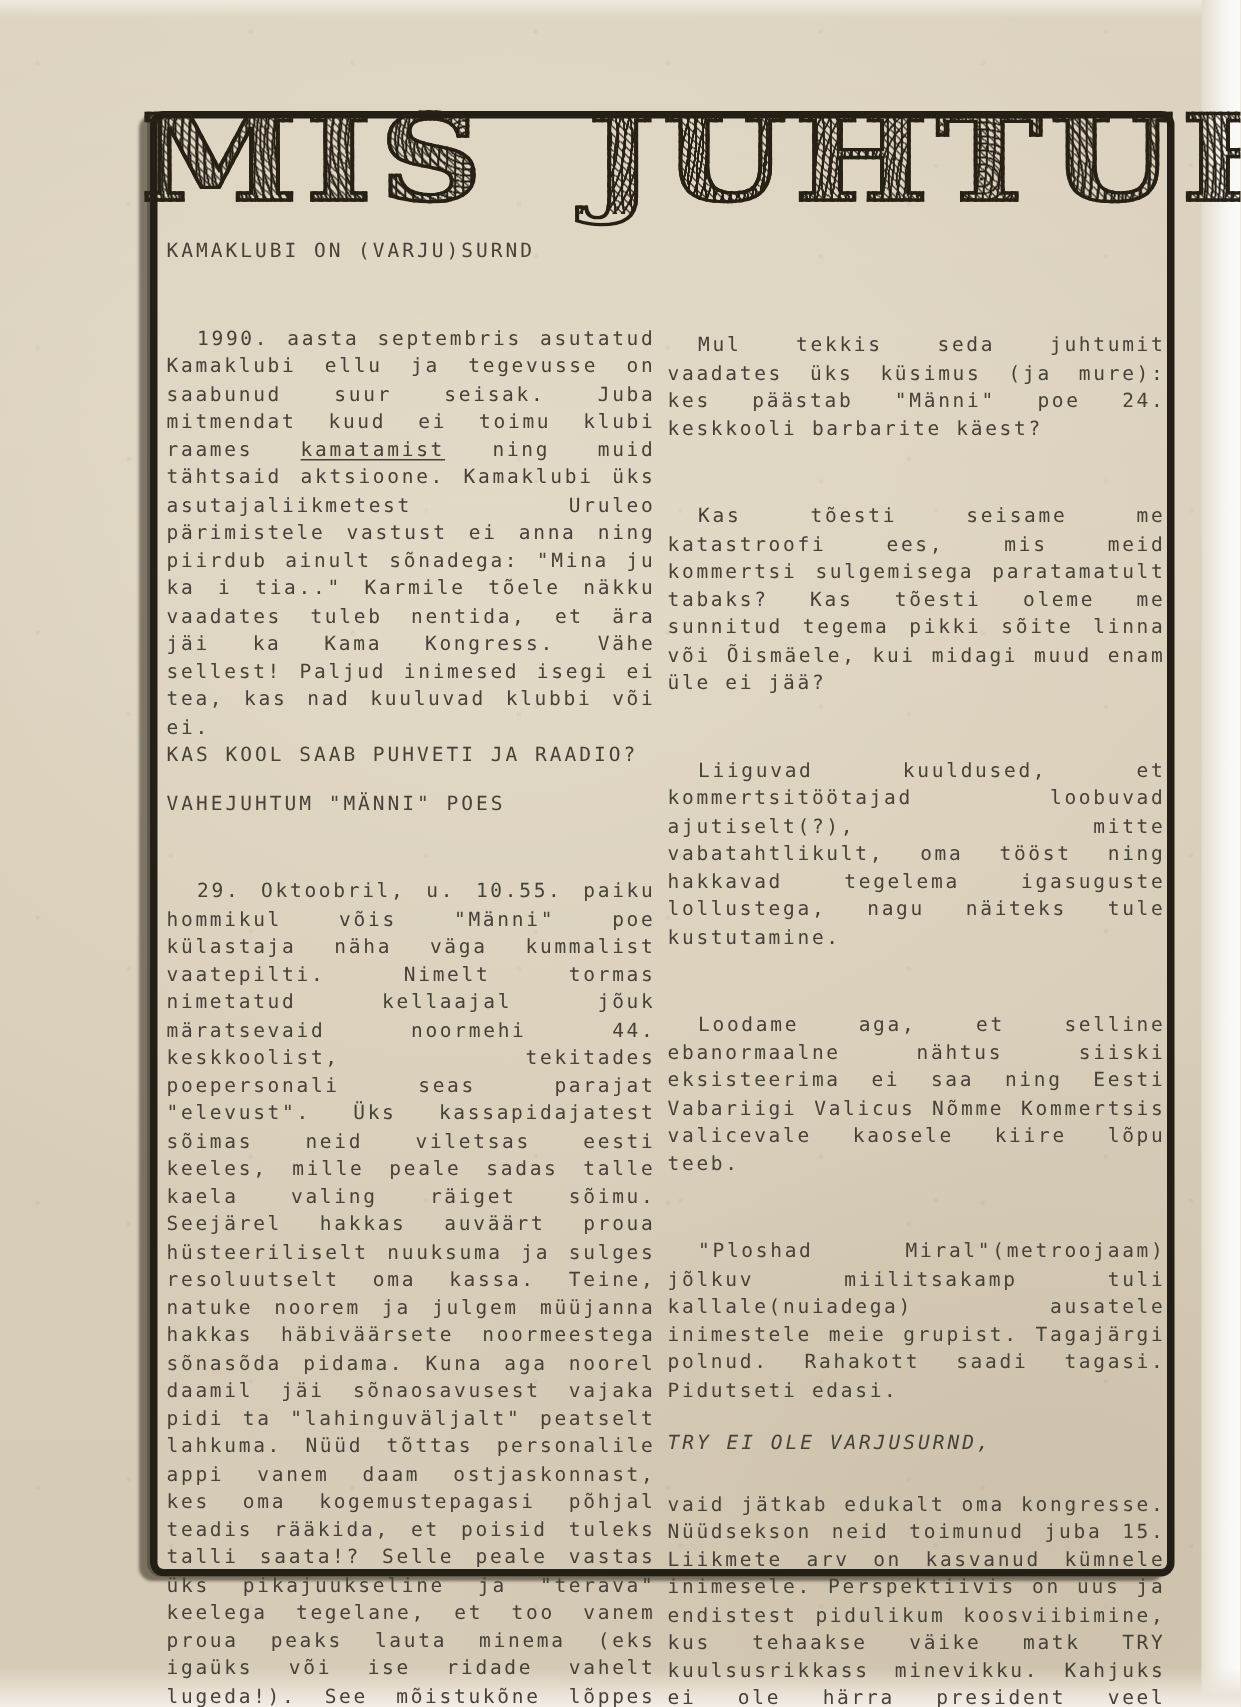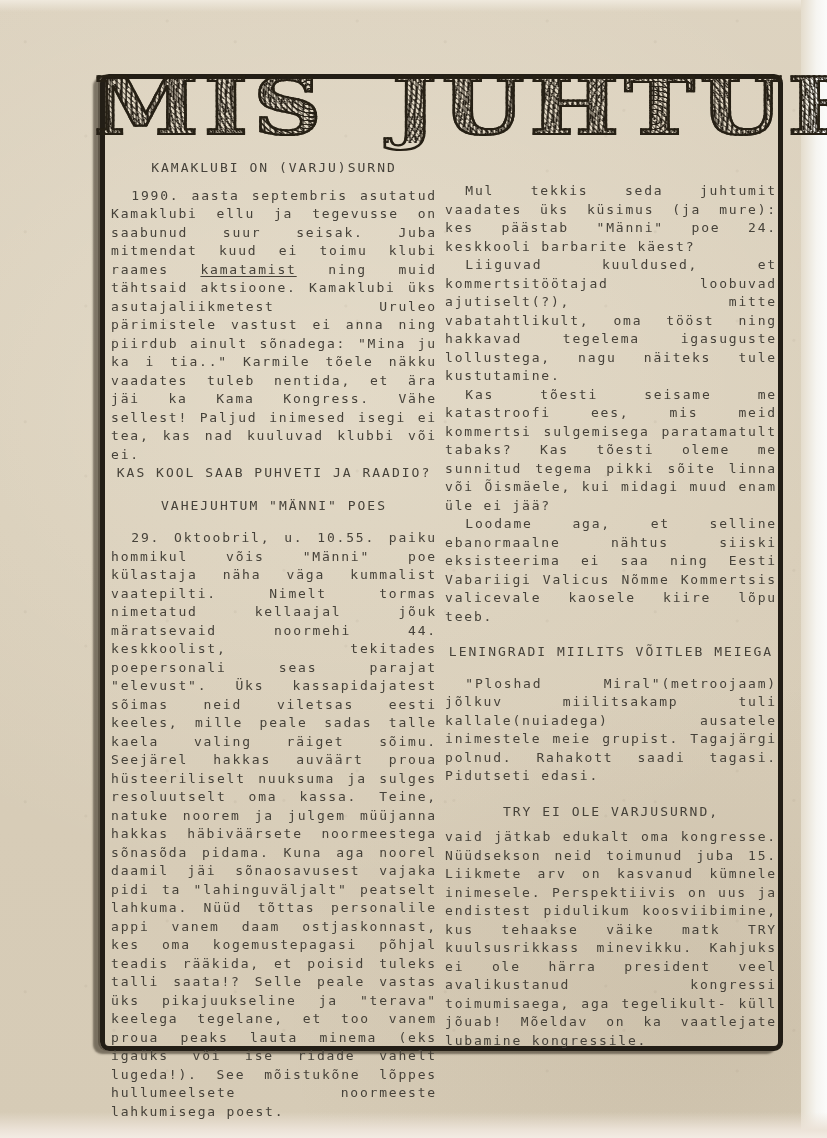--- a/index.html
+++ b/index.html
@@ -44,29 +44,29 @@
       repeating-radial-gradient(circle at 72% 68%, #262017 0 1.3px, transparent 1.3px 5.4px),
       repeating-linear-gradient(48deg, rgba(38,32,23,.85) 0 1px, transparent 1px 4px);
     -webkit-background-clip:text;background-clip:text;
     -webkit-text-stroke:2.6px #262015;
   }
   
   .col{position:absolute;color:#46423a;}
   .col-left{left:6px;top:80px;width:326px;}
   .col-right{left:340px;top:103px;width:332px;}
   .tw{font-size:13px;line-height:18.5px;letter-spacing:1.8px;text-align:justify;margin:0;}
-  .indent{text-indent:2.6ch;}
-  .hd{font-size:13px;line-height:18.5px;letter-spacing:2px;text-align:center;margin:0;}
+  .indent{text-indent:2.6ch;margin-top:40px;}
+  .hd{font-size:13px;line-height:18.5px;letter-spacing:2px;margin:0;}
   .u{text-decoration:underline;text-underline-offset:2px;}
   .hd-kamaklubi{margin-bottom:9px;}
   .hd-kool{margin-bottom:14px;}
   .hd-vahejuhtum{margin-top:14px;margin-bottom:14px;}
   .hd-kommerts{margin-top:15px;margin-bottom:13px;max-width:225px;margin-left:auto;margin-right:auto;}
   .hd-leningrad{margin-top:17px;margin-bottom:13px;}
-  .hd-try{margin-top:17px;margin-bottom:7px;}
+  .hd-try{margin-top:17px;margin-bottom:22px;font-style:italic;}
 </style>
 </head>
 <body>
 
 <div class="page">
   <div class="speckle"></div>
   <div class="edge-top"></div>
   <div class="edge-right"></div>
   <div class="edge-bottom"></div>
 
@@ -88,27 +88,26 @@
       <p class="hd hd-vahejuhtum">VAHEJUHTUM "MÄNNI" POES</p>
 
       <p class="tw indent">29. Oktoobril, u. 10.55. paiku hommikul võis "Männi" poe külastaja näha väga kummalist vaatepilti. Nimelt tormas nimetatud kellaajal jõuk märatsevaid noormehi 44. keskkoolist, tekitades poepersonali seas parajat "elevust". Üks kassapidajatest sõimas neid viletsas eesti keeles, mille peale sadas talle kaela valing räiget sõimu. Seejärel hakkas auväärt proua hüsteeriliselt nuuksuma ja sulges resoluutselt oma kassa. Teine, natuke noorem ja julgem müüjanna hakkas häbiväärsete noormeestega sõnasõda pidama. Kuna aga noorel daamil jäi sõnaosavusest vajaka pidi ta "lahinguväljalt" peatselt lahkuma. Nüüd tõttas personalile appi vanem daam ostjaskonnast, kes oma kogemustepagasi põhjal teadis rääkida, et poisid tuleks talli saata!? Selle peale vastas üks pikajuukseline ja "terava" keelega tegelane, et too vanem proua peaks lauta minema (eks igaüks või ise ridade vahelt lugeda!). See mõistukõne lõppes hullumeelsete noormeeste lahkumisega poest.</p>
     </div>
 
     <div class="col col-right">
       <p class="tw indent">Mul tekkis seda juhtumit vaadates üks küsimus (ja mure): kes päästab "Männi" poe 24. keskkooli barbarite käest?</p>
 
 
 
+      <p class="tw indent">Kas tõesti seisame me katastroofi ees, mis meid kommertsi sulgemisega paratamatult tabaks? Kas tõesti oleme me sunnitud tegema pikki sõite linna või Õismäele, kui midagi muud enam üle ei jää?</p>
+
       <p class="tw indent">Liiguvad kuuldused, et kommertsitöötajad loobuvad ajutiselt(?), mitte vabatahtlikult, oma tööst ning hakkavad tegelema igasuguste lollustega, nagu näiteks tule kustutamine.</p>
-
-      <p class="tw indent">Kas tõesti seisame me katastroofi ees, mis meid kommertsi sulgemisega paratamatult tabaks? Kas tõesti oleme me sunnitud tegema pikki sõite linna või Õismäele, kui midagi muud enam üle ei jää?</p>
 
       <p class="tw indent">Loodame aga, et selline ebanormaalne nähtus siiski eksisteerima ei saa ning Eesti Vabariigi Valicus Nõmme Kommertsis valicevale kaosele kiire lõpu teeb.</p>
 
-      <p class="hd hd-leningrad">LENINGRADI MIILITS VÕITLEB MEIEGA</p>
 
       <p class="tw indent">"Ploshad Miral"(metroojaam) jõlkuv miilitsakamp tuli kallale(nuiadega) ausatele inimestele meie grupist. Tagajärgi polnud. Rahakott saadi tagasi. Pidutseti edasi.</p>
 
       <p class="hd hd-try">TRY EI OLE VARJUSURND,</p>
 
       <p class="tw">vaid jätkab edukalt oma kongresse. Nüüdsekson neid toimunud juba 15. Liikmete arv on kasvanud kümnele inimesele. Perspektiivis on uus ja endistest pidulikum koosviibimine, kus tehaakse väike matk TRY kuulsusrikkass minevikku. Kahjuks ei ole härra president veel avalikustanud kongressi toimumisaega, aga tegelikult- küll jõuab! Mõeldav on ka vaatlejate lubamine kongressile.</p>
     </div>
 
   </div>
 </div>

